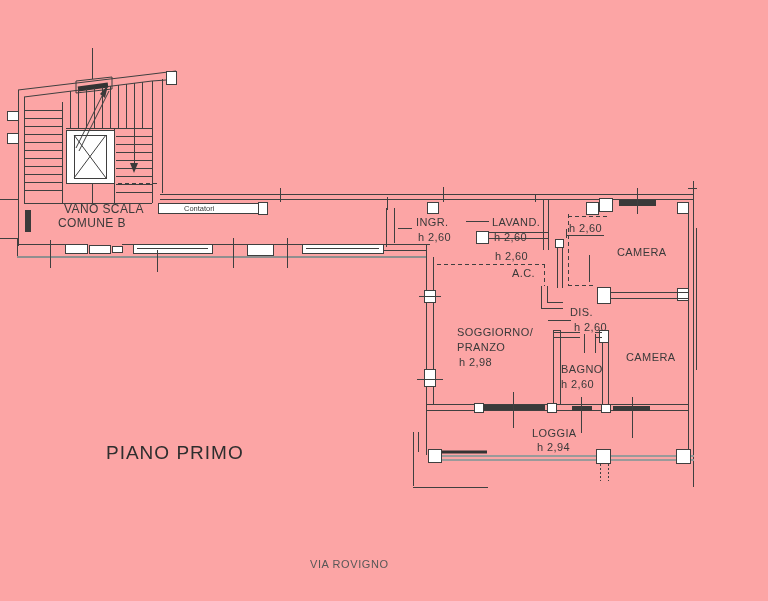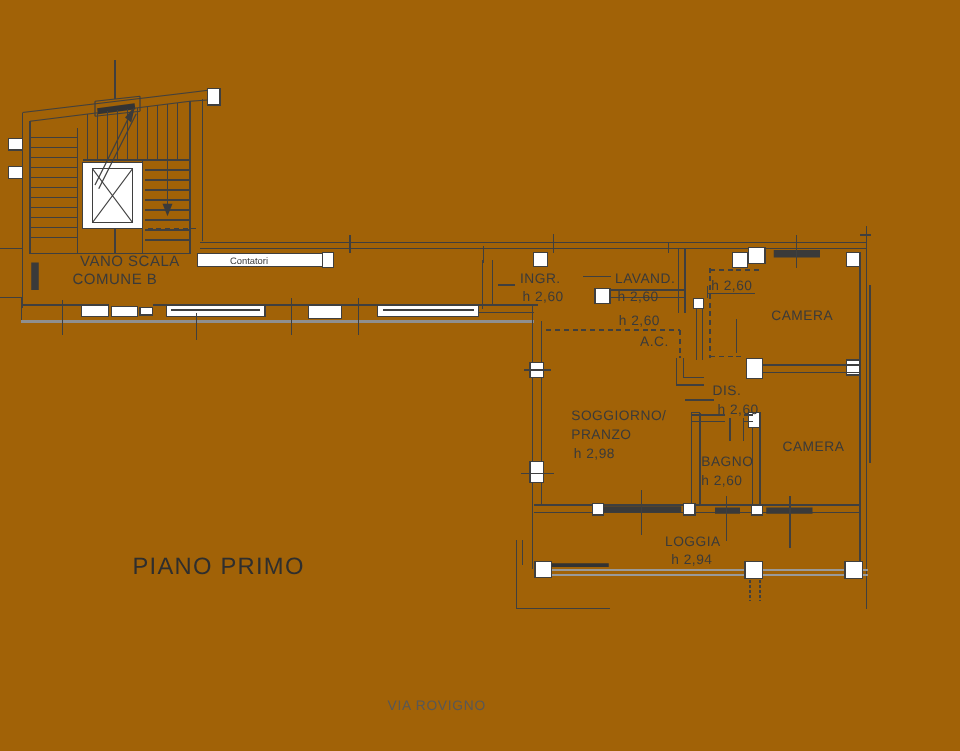--- a/index.html
+++ b/index.html
@@ -1,16 +1,16 @@
 <!DOCTYPE html>
 <html><head>
 <meta charset="utf-8">
 <style>
   html,body{margin:0;padding:0;background:#ffffff;}
-  .stage{position:relative;width:768px;height:601px;background:#a16207;overflow:hidden;}
+  .stage{position:relative;width:768px;height:601px;background:#fca5a5;overflow:hidden;}
   svg{display:block;}
   .ln{stroke:#3f3f3f;stroke-width:1;fill:none;shape-rendering:crispEdges;}
   .lnsm{stroke:#3f3f3f;stroke-width:1;fill:none;}
   .gray{stroke:#8f8f8f;stroke-width:2;fill:none;shape-rendering:crispEdges;}
   .gray1{stroke:#9a9a9a;stroke-width:1.5;fill:none;shape-rendering:crispEdges;}
   .dash{stroke:#3f3f3f;stroke-width:1;fill:none;stroke-dasharray:4 3;shape-rendering:crispEdges;}
   .dash2{stroke:#3f3f3f;stroke-width:1;fill:none;stroke-dasharray:2 2;shape-rendering:crispEdges;}
   .dark{fill:#3a3a3a;stroke:none;}
   .wbox{fill:#ffffff;stroke:#3f3f3f;stroke-width:1;shape-rendering:crispEdges;}
   .txt{font-family:"Liberation Sans","DejaVu Sans",sans-serif;font-size:11px;fill:#3a3a3a;letter-spacing:.4px;}

